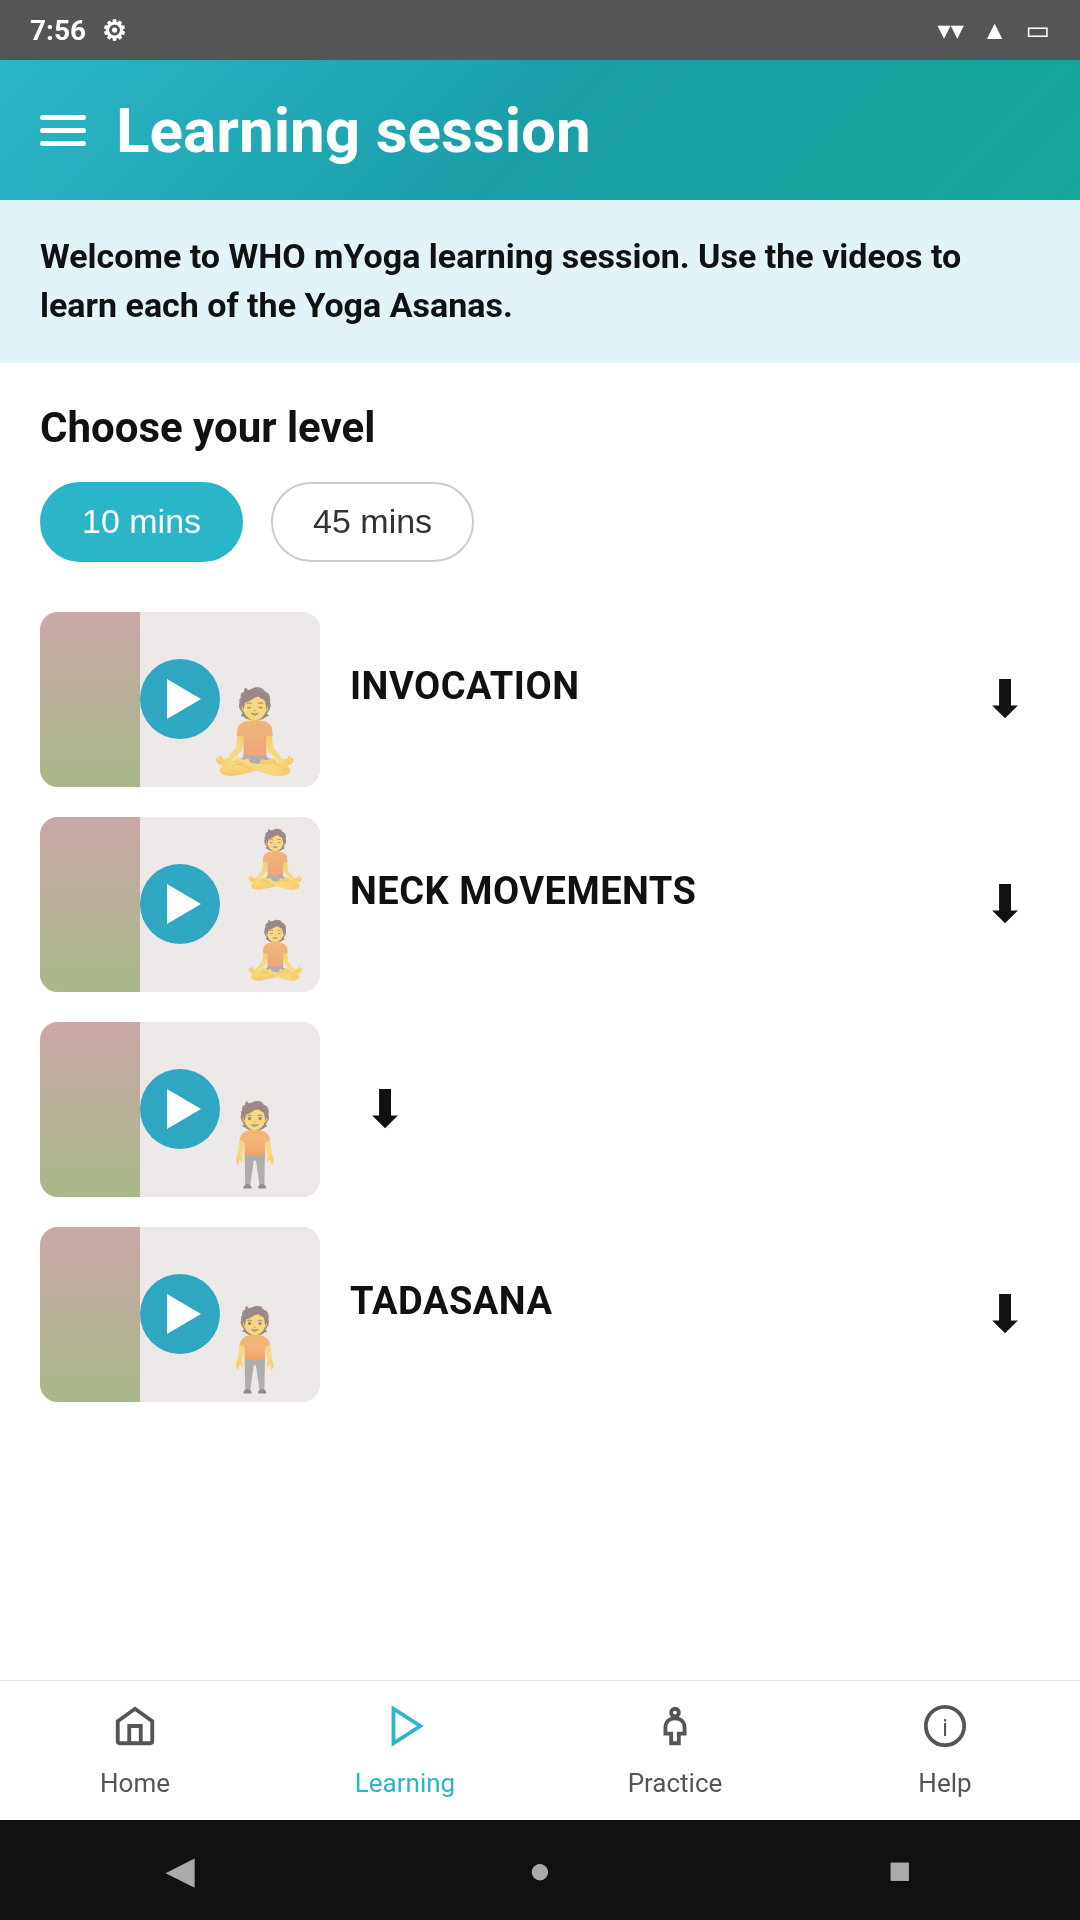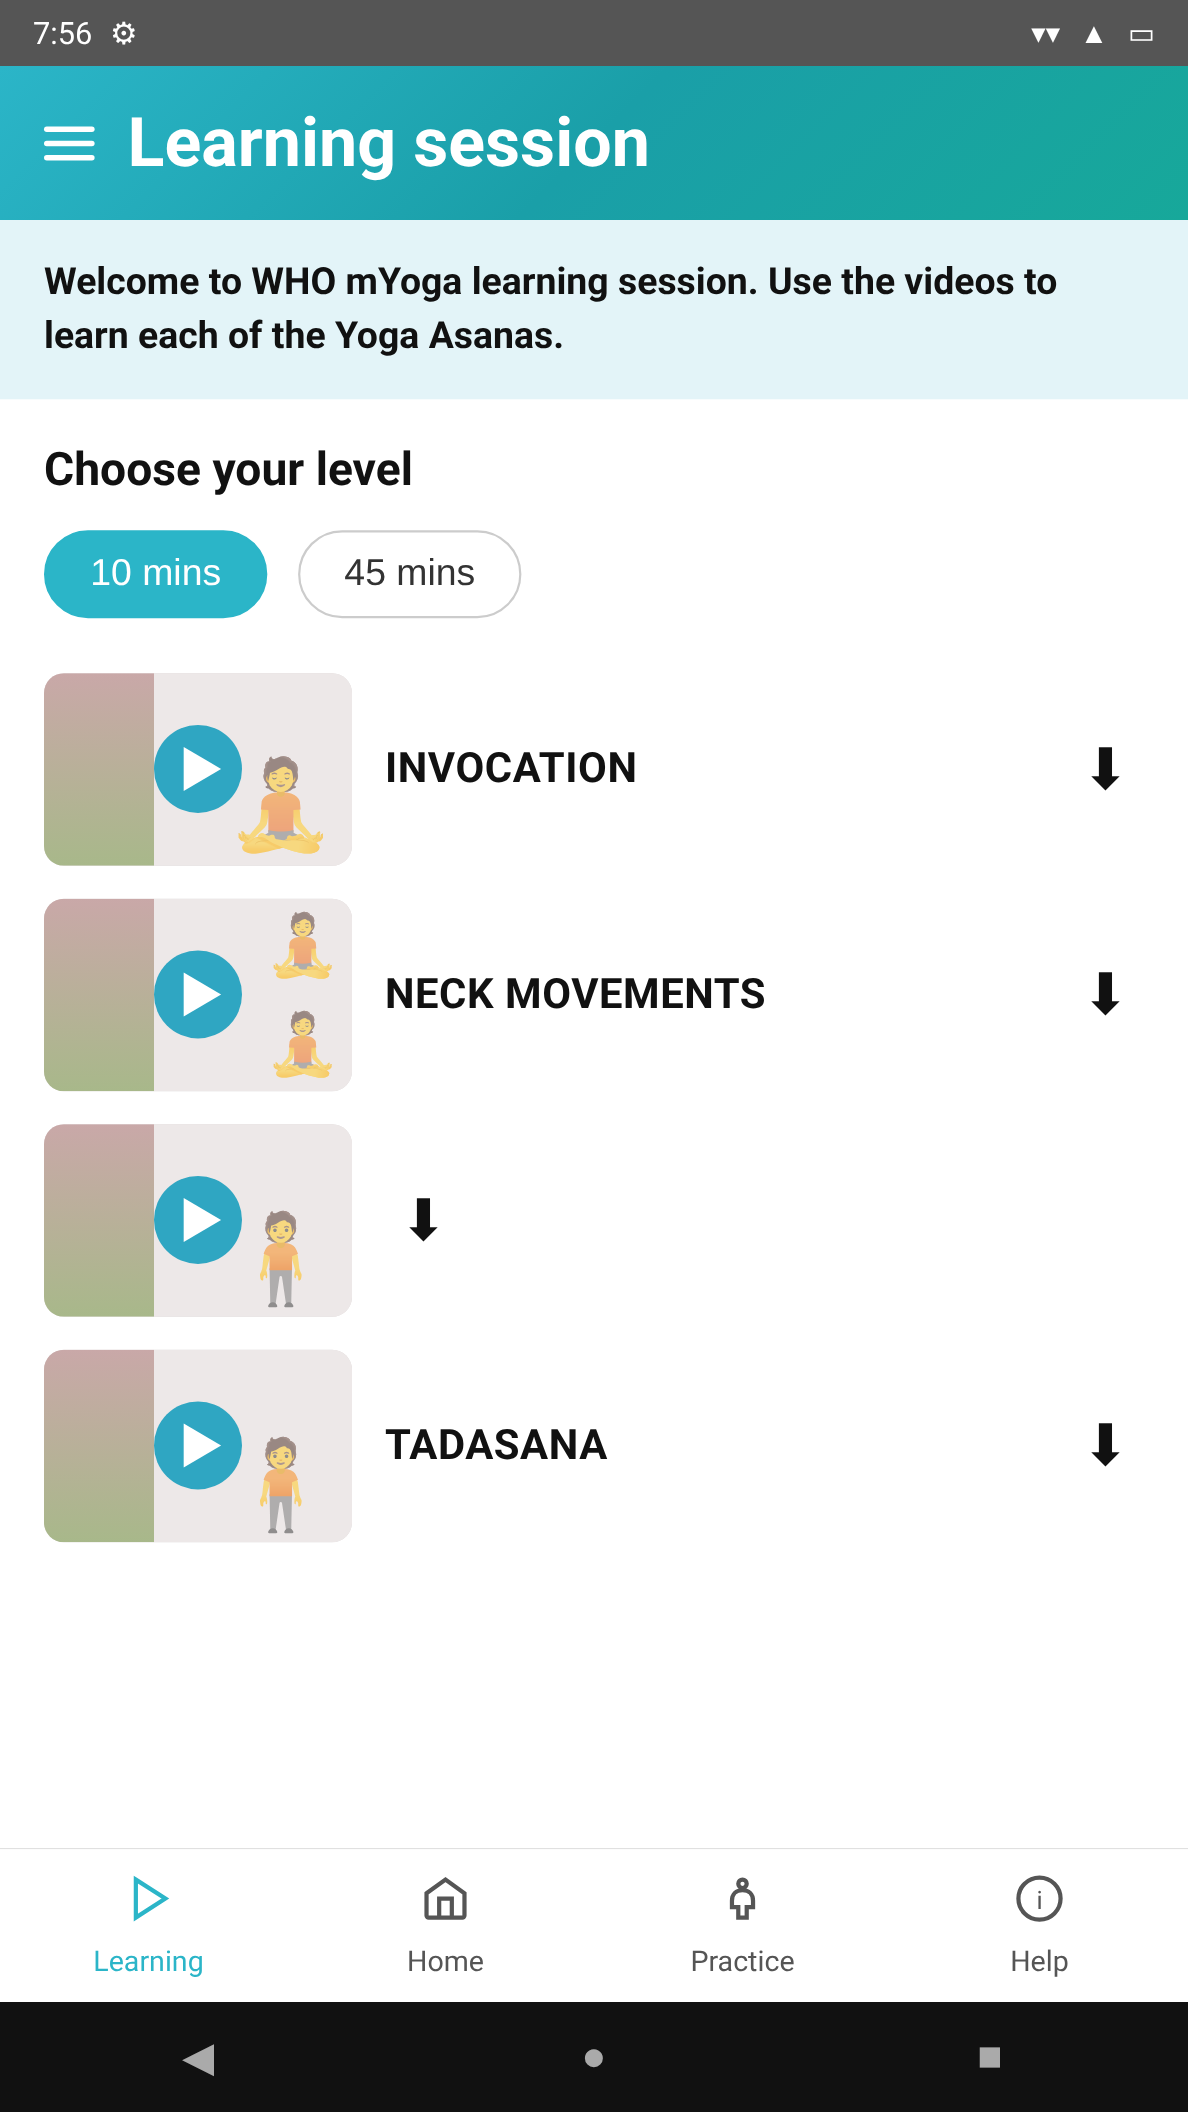--- a/index.html
+++ b/index.html
@@ -22,21 +22,21 @@
       align-items: center;
       justify-content: space-between;
       padding: 0 30px;
     }
     .status-bar-left {
       display: flex;
       align-items: center;
       gap: 16px;
       color: #fff;
       font-size: 28px;
-      font-weight: normal;
+      font-weight: bold;
     }
     .status-bar-right {
       display: flex;
       align-items: center;
       gap: 18px;
     }
 
     
     .header {
       width: 100%;
@@ -184,21 +184,21 @@
       height: 0;
       border-top: 20px solid transparent;
       border-bottom: 20px solid transparent;
       border-left: 34px solid #fff;
       margin-left: 8px;
     }
 
     .video-info {
       flex: 1;
       display: flex;
-      align-items: center;
+      align-items: flex-start;
       justify-content: space-between;
     }
 
     .video-title {
       font-size: 38px;
       font-weight: bold;
       color: #111;
       letter-spacing: 0.5px;
     }
 
@@ -372,35 +372,35 @@
           <span class="download-icon">⬇</span>
         </div>
       </div>
     </div>
 
   </div>
 </div>
 
 <div class="bottom-nav">
   <div class="nav-item">
-    <span class="nav-icon active">
-      <svg width="46" height="46" viewBox="0 0 24 24" fill="none" stroke="#2bb5c8" stroke-width="2">
-        <polygon points="6,3 20,12 6,21" fill="none" stroke="#2bb5c8" stroke-width="2"></polygon>
-      </svg>
-    </span>
-    <span class="nav-label active">Learning</span>
-  </div>
-  <div class="nav-item">
     <span class="nav-icon">
       <svg width="46" height="46" viewBox="0 0 24 24" fill="none" stroke="#555" stroke-width="2">
         <path d="M3 9.5L12 3l9 6.5V20a1 1 0 01-1 1H4a1 1 0 01-1-1V9.5z"></path>
         <path d="M9 21V12h6v9"></path>
       </svg>
     </span>
     <span class="nav-label">Home</span>
+  </div>
+  <div class="nav-item">
+    <span class="nav-icon active">
+      <svg width="46" height="46" viewBox="0 0 24 24" fill="none" stroke="#2bb5c8" stroke-width="2">
+        <polygon points="6,3 20,12 6,21" fill="none" stroke="#2bb5c8" stroke-width="2"></polygon>
+      </svg>
+    </span>
+    <span class="nav-label active">Learning</span>
   </div>
   <div class="nav-item">
     <span class="nav-icon">
       <svg width="46" height="46" viewBox="0 0 24 24" fill="none" stroke="#555" stroke-width="2">
         <circle cx="12" cy="5" r="2"></circle>
         <path d="M12 8c-3 0-5 2-5 5v3h3v5h4v-5h3v-3c0-3-2-5-5-5z"></path>
       </svg>
     </span>
     <span class="nav-label">Practice</span>
   </div>

